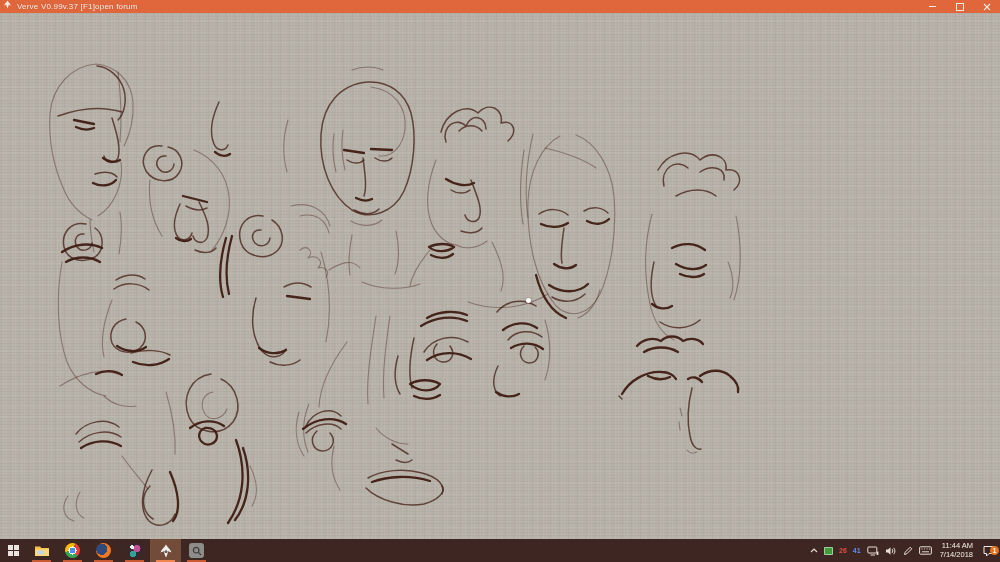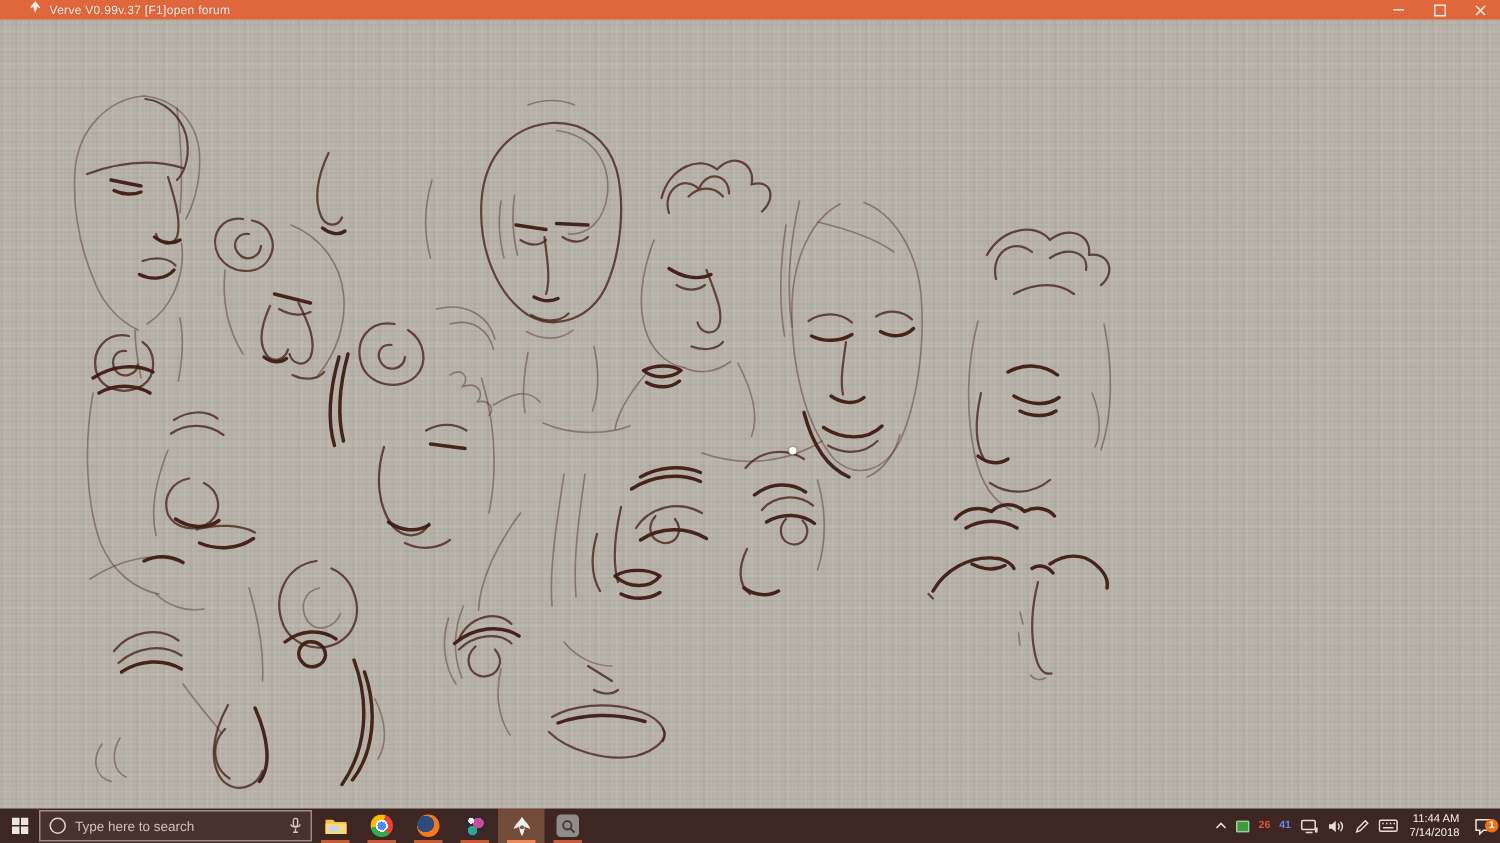--- a/index.html
+++ b/index.html
@@ -4,21 +4,21 @@
 <style>
   html,body{margin:0;padding:0;}
   body{
     width:1000px;height:562px;overflow:hidden;position:relative;
     font-family:"Liberation Sans", sans-serif;background:#b7b2a9;
     -webkit-font-smoothing:antialiased;
   }
   
   .titlebar{
     position:absolute;top:0;left:0;right:0;height:13px;background:#e0673c;
-    display:flex;align-items:flex-start;color:#fdf3ec;z-index:30;padding-left:16px;
+    display:flex;align-items:flex-start;color:#fdf3ec;z-index:30;
   }
   .titlebar .app-ico{width:9px;height:9px;margin:0 5px 0 3px;flex:0 0 auto;}
   .titlebar .title{font-size:8px;line-height:13px;letter-spacing:.2px;text-shadow:0 0 1px rgba(90,30,10,.35);}
   .win-controls{margin-left:auto;display:flex;height:100%;}
   .win-btn{width:27px;height:100%;display:flex;align-items:center;justify-content:center;}
   .glyph-min{width:7px;height:1px;background:#f7e9e1;}
   .glyph-max{width:6px;height:6px;border:1px solid #f7e9e1;}
   
   .canvas{
     position:absolute;top:13px;left:0;width:1000px;height:526px;z-index:1;
@@ -304,28 +304,20 @@
 
   <div class="start">
     <svg width="11" height="11" viewBox="0 0 11 11">
       <rect x="0" y="0" width="5" height="5" fill="#ece5df"></rect>
       <rect x="6" y="0" width="5" height="5" fill="#ece5df"></rect>
       <rect x="0" y="6" width="5" height="5" fill="#ece5df"></rect>
       <rect x="6" y="6" width="5" height="5" fill="#ece5df"></rect>
     </svg>
   </div>
 
-  <div class="search">
-    <span class="circle"></span>
-    <span>Type here to search</span>
-    <svg class="mic" width="8" height="11" viewBox="0 0 8 11">
-      <rect x="2.6" y="0.5" width="2.8" height="5.5" rx="1.4" fill="none" stroke="#d6c9c1" stroke-width="0.9"></rect>
-      <path d="M1,4.5 C1,7 7,7 7,4.5 M4,7.4 L4,9.6 M2.4,9.8 L5.6,9.8" fill="none" stroke="#d6c9c1" stroke-width="0.9"></path>
-    </svg>
-  </div>
 
   <div class="apps">
 
     <div class="app-btn">
       <svg class="ico" viewBox="0 0 16 16">
         <path d="M1,3.5 L6,3.5 L7.4,5 L15,5 L15,13 L1,13 Z" fill="#f3c14b"></path>
         <path d="M1,6.2 L15,6.2 L15,13 L1,13 Z" fill="#fbd77b"></path>
         <rect x="3.4" y="7.6" width="6.4" height="3.6" fill="#bcd7ee"></rect>
       </svg>
       <span class="runline"></span>

